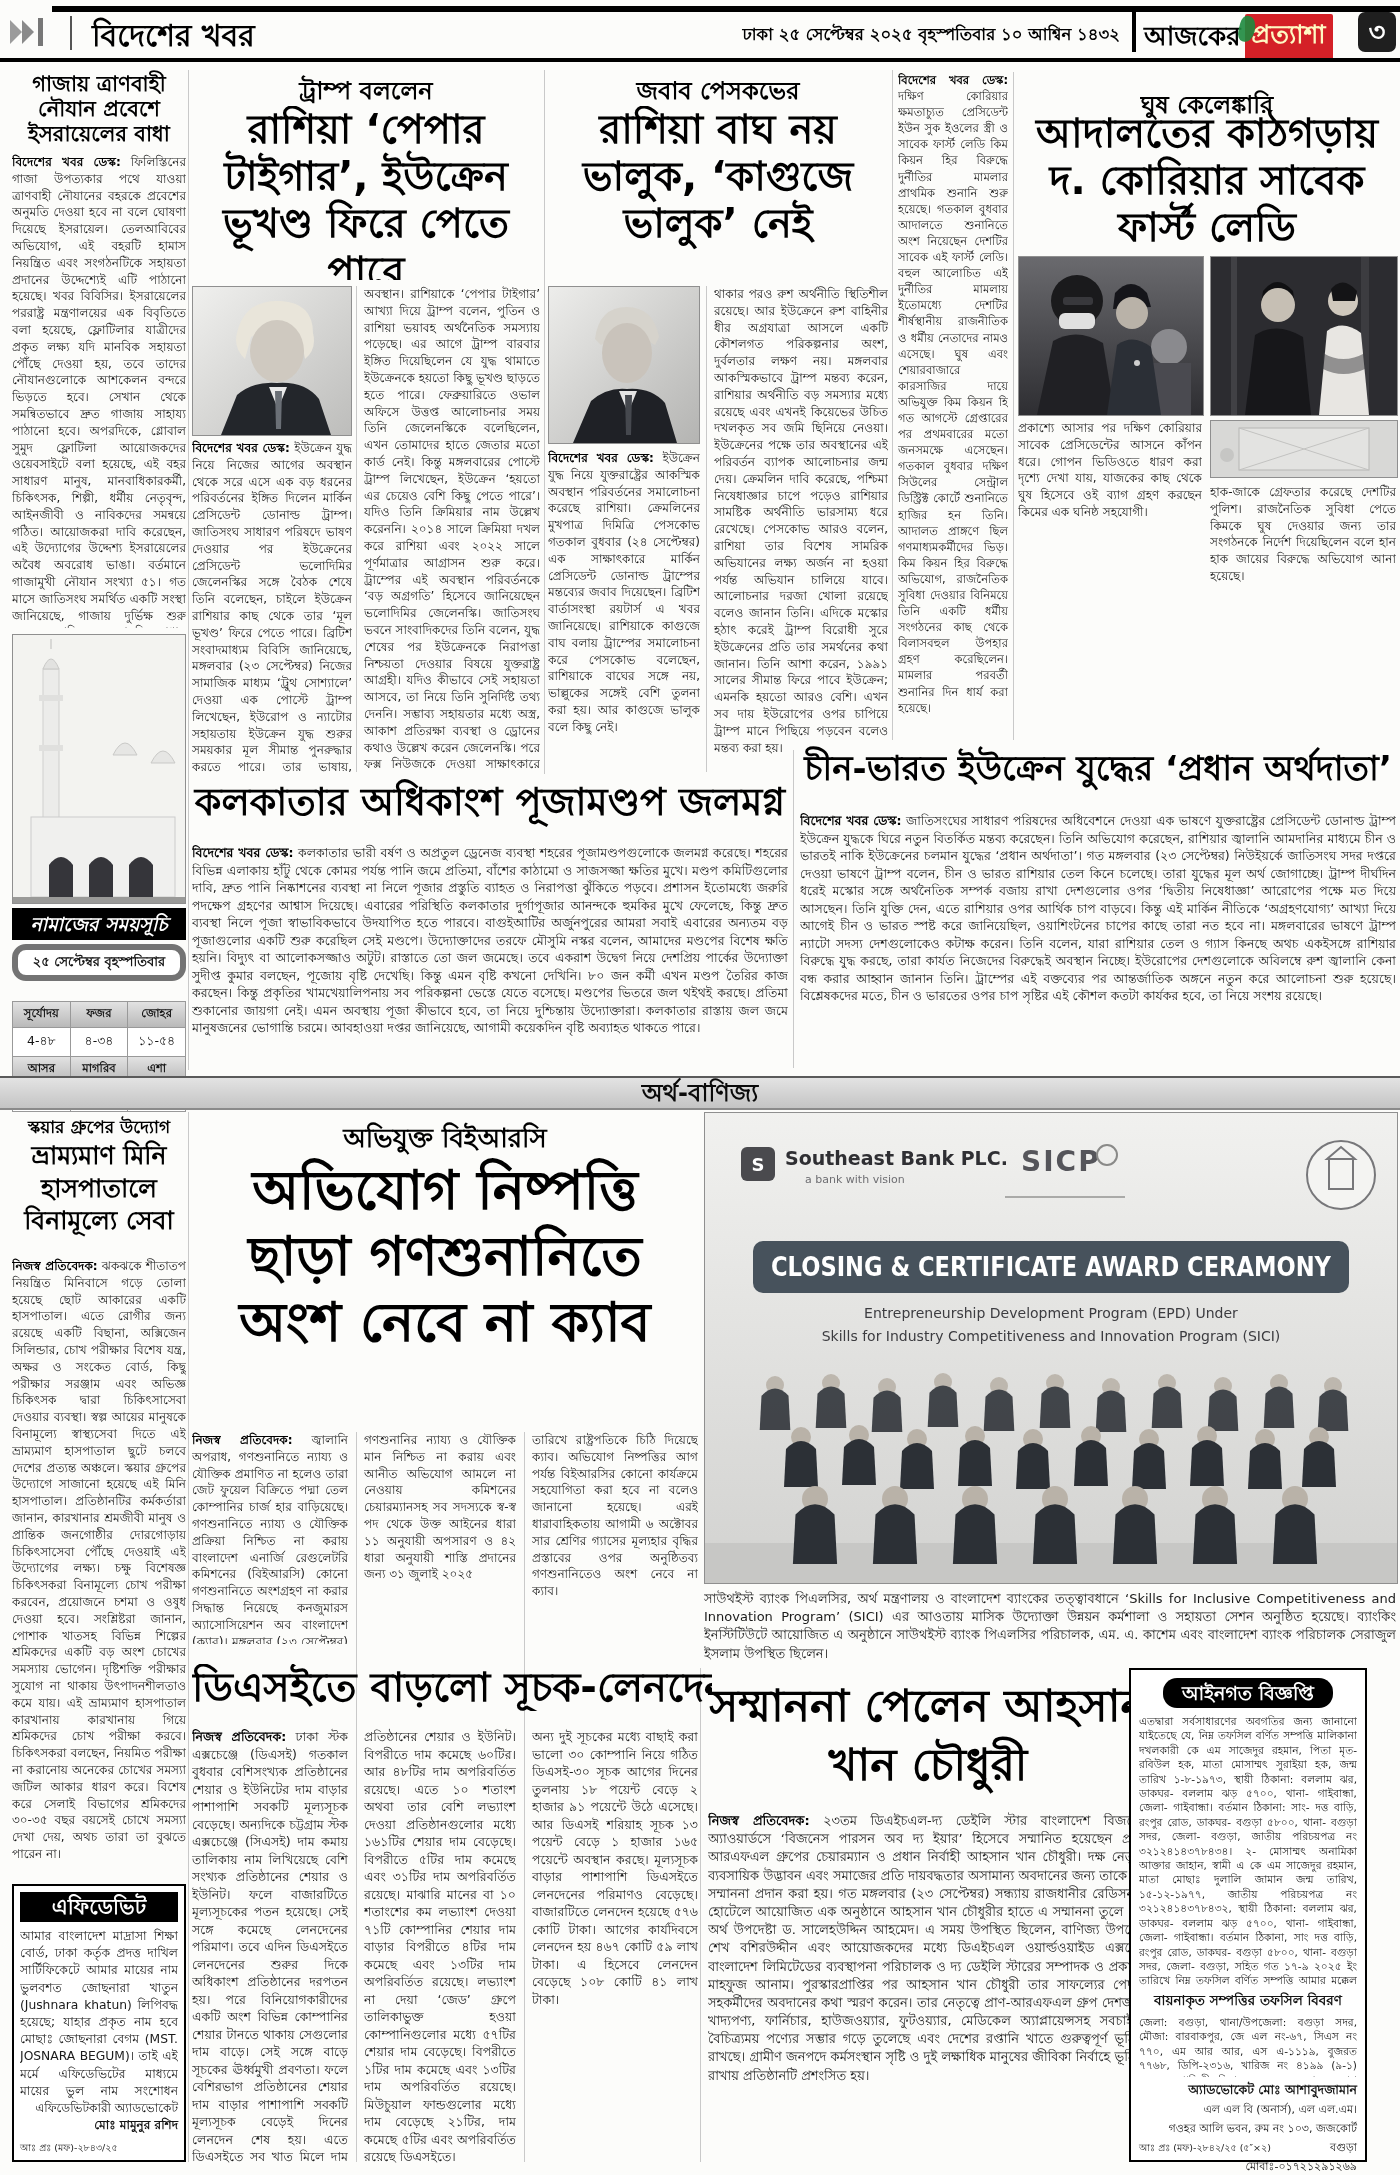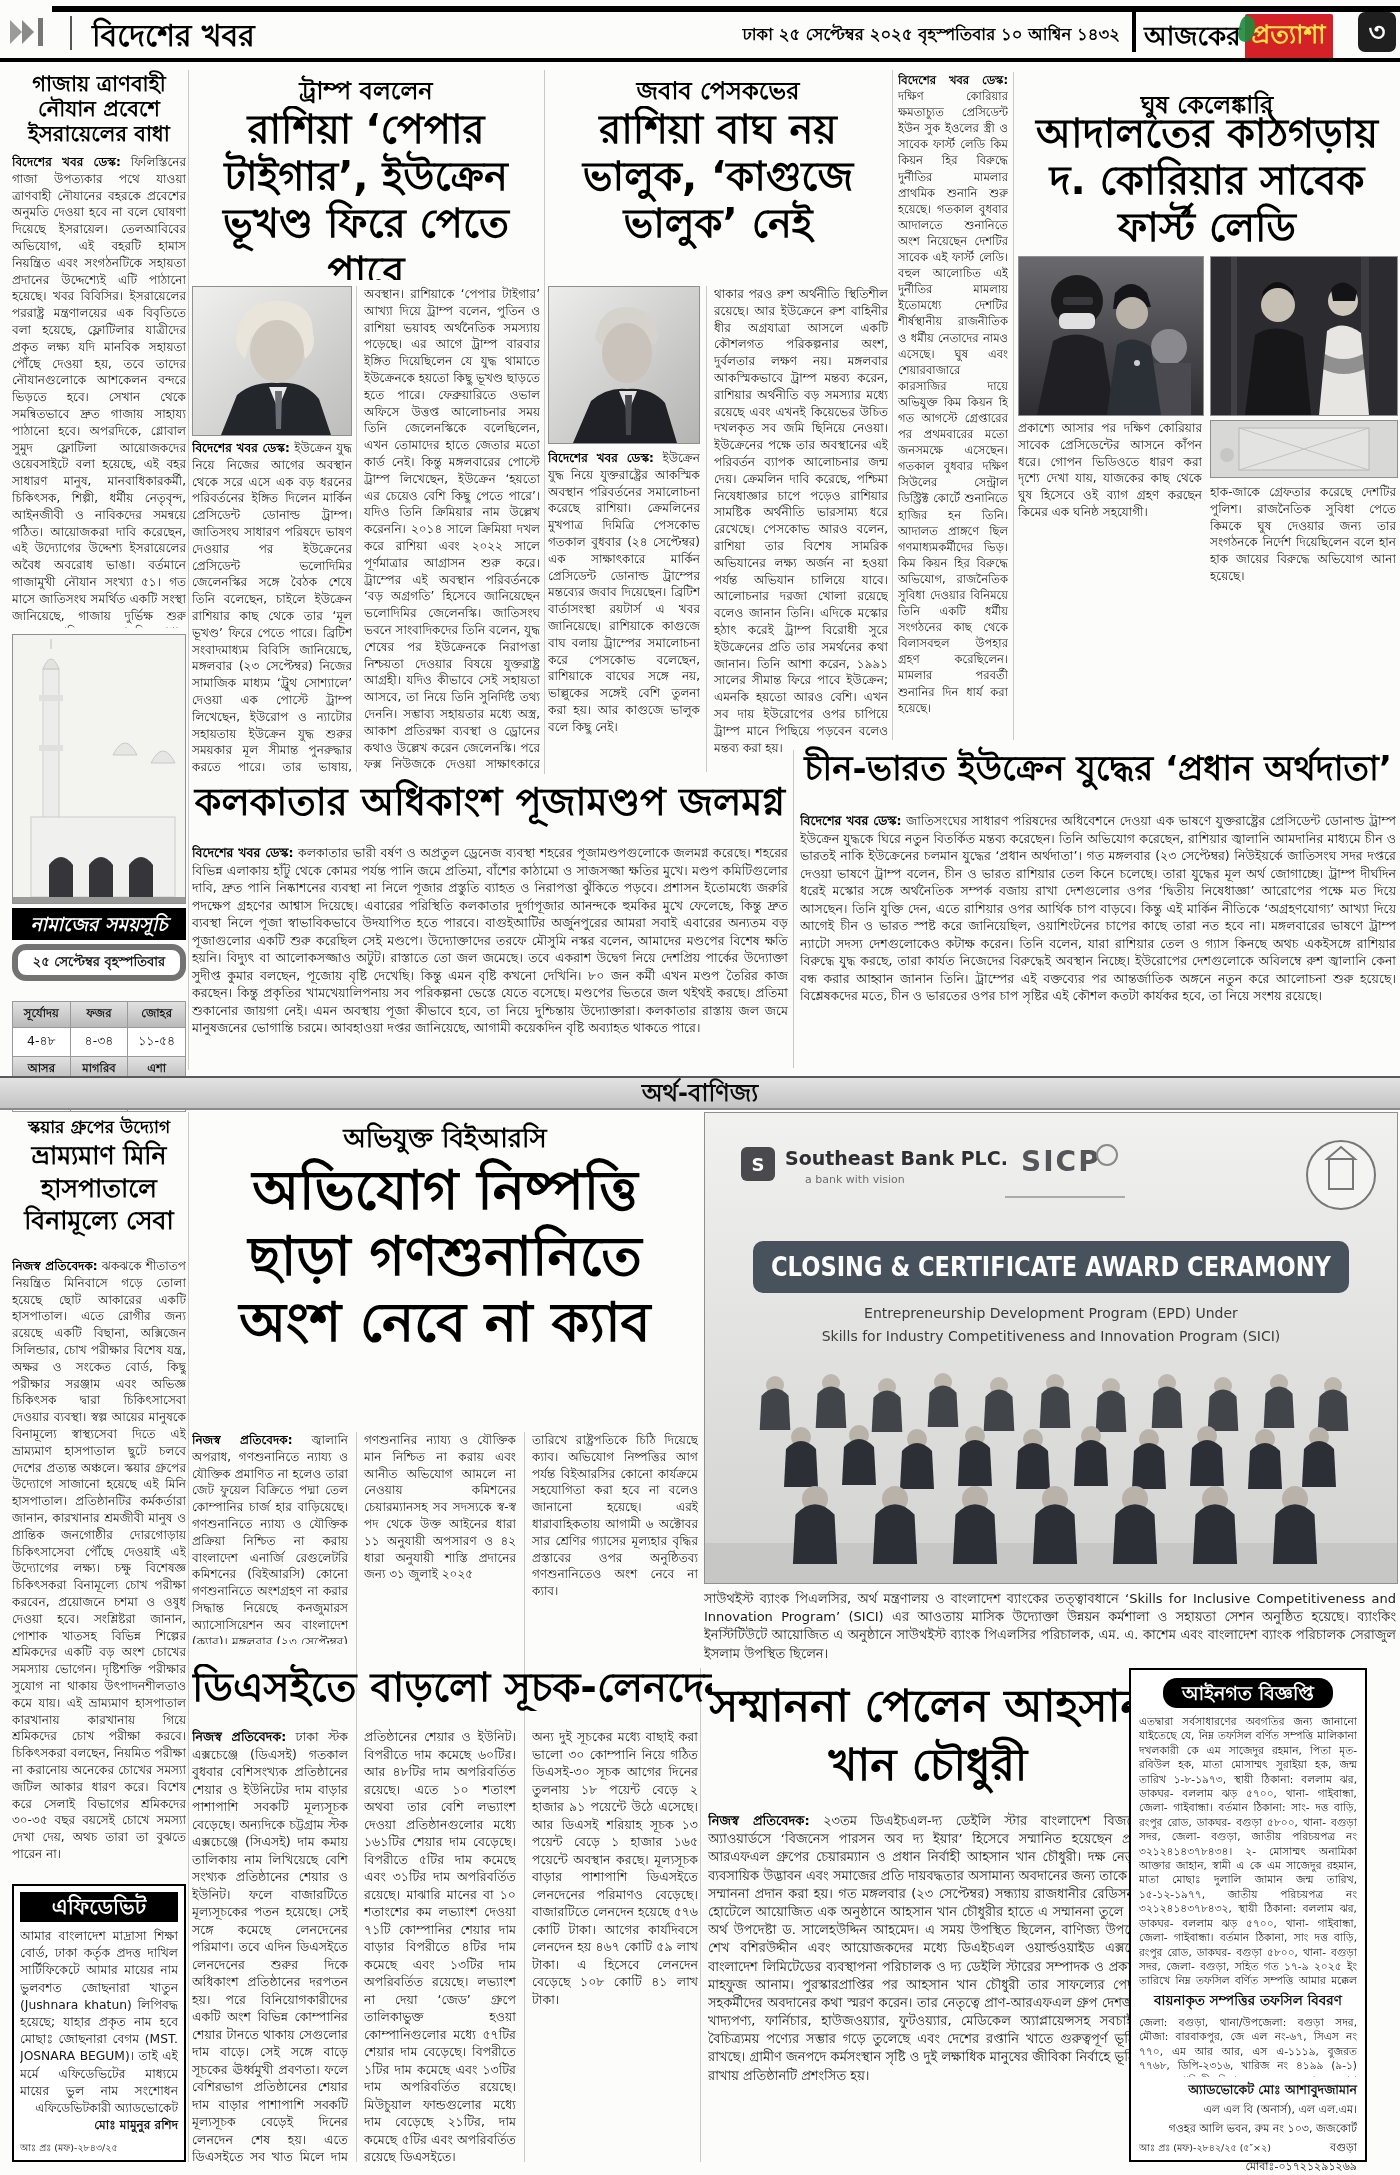--- a/index.html
+++ b/index.html
@@ -13,21 +13,21 @@
   .vrule{position:absolute;width:1px;background:#c9c9c9;}
   .hrule{position:absolute;background:#000;}
   .photo{position:absolute;overflow:hidden;border:1px solid #8f8f8f;background:#d8d8d6;}
   .box{position:absolute;border:2px solid #000;background:#fff;box-sizing:border-box;}
   .blackbar{background:#000;color:#fff;font-weight:bold;text-align:center;}
   .prayer-grid{display:grid;grid-template-columns:1fr 1fr 1fr;gap:1px;background:#999;border:1px solid #999;}
   .prayer-grid .lab{background:linear-gradient(#e2e2e2,#b9b9b9);font-size:11.5px;font-weight:bold;text-align:center;padding:3px 0;}
   .prayer-grid .val{background:#fff;font-size:12.5px;text-align:center;padding:4px 0;}
   .divband{position:absolute;left:0;width:1400px;background:linear-gradient(#e3e3e3,#c4c4c4);
            border-top:2px solid #5a5a5a;border-bottom:2px solid #8a8a8a;text-align:center;}
-  .logo-red{background:#d42027;color:#fde047;font-weight:bold;padding:1px 7px 3px 7px;border-radius:2px;position:relative;}
+  .logo-red{background:#d42027;color:#fef9c3;font-weight:bold;padding:1px 7px 3px 7px;border-radius:2px;position:relative;}
   .logo-green{position:absolute;left:-6px;top:2px;width:16px;height:26px;background:#1d8a3e;
               transform:rotate(14deg);border-radius:40% 60% 55% 45%;opacity:.9;}
   .pagenum{background:#1f1f1f;color:#fff;font-weight:bold;border-radius:7px;text-align:center;}
   .sig{text-align:right;font-size:12px;line-height:1.45;}
   .refno{font-size:9.5px;color:#222;}
 </style>
 </head>
 <body>
 
 <div class="page">

